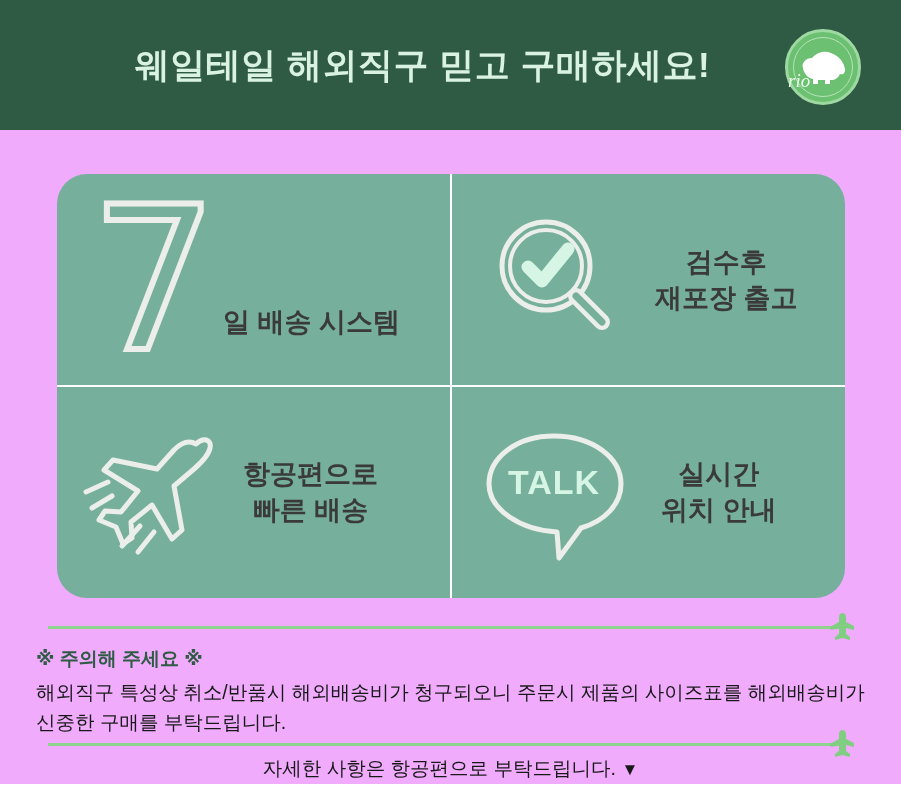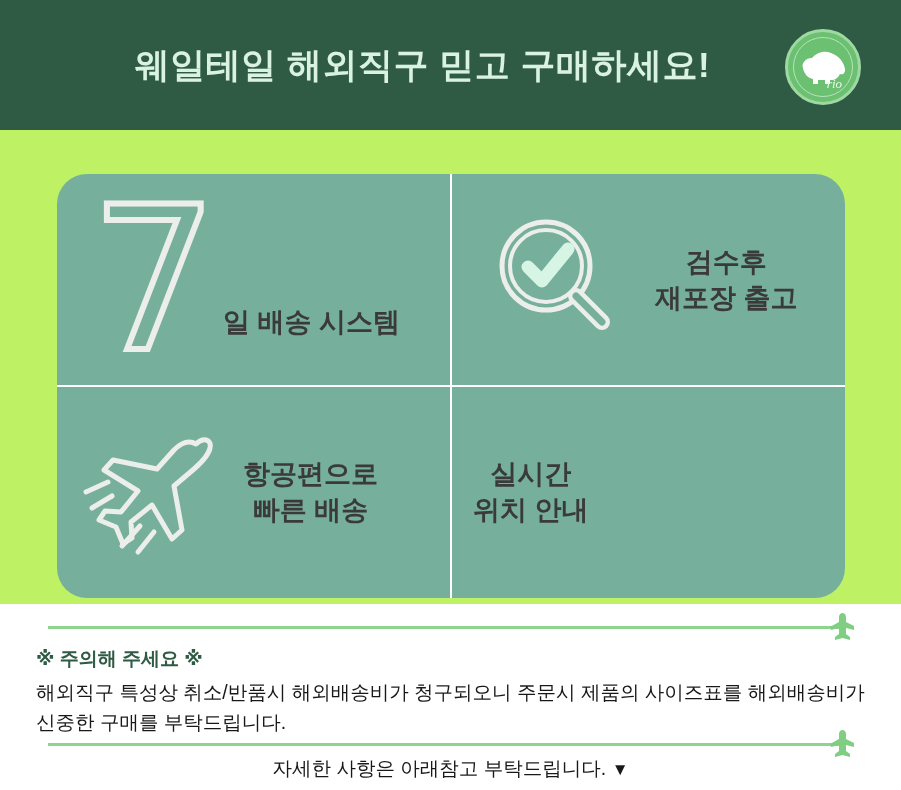--- a/index.html
+++ b/index.html
@@ -2,21 +2,21 @@
 <html><head>
 <meta charset="utf-8">
 <style>
   * { margin:0; padding:0; box-sizing:border-box; }
   html, body {
     width:901px; height:790px;
     background:#ffffff;
     font-family:"Liberation Sans", "DejaVu Sans", sans-serif;
     overflow:hidden;
   }
-  .page { position:relative; width:901px; height:604px; background:#bef264; }
+  .page { position:relative; width:901px; height:784px; background:#f0abfc; }
 
   
   .header {
     position:absolute; left:0; top:0; width:901px; height:130px;
     background:#2f5a44;
     display:flex; align-items:center; justify-content:center;
   }
   .header-title {
     color:#d9f2e2;
     font-size:35px;
@@ -32,24 +32,24 @@
     border:3px solid #9fd9a2;
     box-shadow:inset 0 0 0 3px #6cc071;
     display:flex; align-items:center; justify-content:center;
   }
   .logo-badge .ring {
     position:absolute; left:5px; top:5px; right:5px; bottom:5px;
     border-radius:50%; border:1.5px solid #b7e3b9;
   }
   .logo-badge svg { position:relative; z-index:2; }
   .logo-word {
-    position:absolute; bottom:10px; left:0; right:16px; z-index:3;
-    text-align:right;
+    position:absolute; bottom:10px; left:0; right:0; z-index:3;
+    text-align:left;
     font-family:"Liberation Serif", "DejaVu Serif", serif;
-    font-style:italic; font-size:13px; color:#eafbea;
+    font-style:italic; font-size:19px; color:#eafbea;
   }
 
   
   .grid {
     position:absolute; left:57px; top:174px;
     width:788px; height:424px;
     background:#76b09c;
     border-radius:30px;
     overflow:hidden;
   }
@@ -189,20 +189,27 @@
             <path d="M62 104 L44 124"></path>
             <path d="M76 110 L60 130"></path>
           </g>
         </svg>
       </div>
       <div class="cell-text">항공편으로
 빠른 배송</div>
     </div>
 
     <div class="cell br">
+      <div class="cell-icon" style="position:relative;">
+        <svg width="162" height="140" viewBox="0 0 162 140">
+          <path d="M81 14 C120 14 148 36 148 62 C148 82 132 99 108 106
+                   L86 136 L84 110 C48 108 16 88 16 62 C16 36 43 14 81 14 Z" fill="none" stroke="#eceeeb" stroke-width="5" stroke-linejoin="round"></path>
+        </svg>
+        <div class="talk-label">TALK</div>
+      </div>
       <div class="cell-text">실시간
 위치 안내</div>
     </div>
 
     <div class="grid-vline"></div>
     <div class="grid-hline"></div>
   </div>
 
   <div class="divider one">
     <svg class="plane" width="30" height="28" viewBox="0 0 30 28">
@@ -217,17 +224,17 @@
 
   <div class="divider two">
     <svg class="plane" width="30" height="28" viewBox="0 0 30 28">
       <path d="M3 14 L12 9 L12 4 C12 1.5 14 0 15.5 0 C17 0 19 1.5 19 4 L19 9
                L27 13 L27 17 L19 15 L19 21 L23 24 L23 27 L15.5 25 L8 27 L8 24
                L12 21 L12 15 L4 17 Z" fill="#7fce82"></path>
     </svg>
   </div>
 
   <div class="footer-line">
-    <span>자세한 사항은 아래참고 부탁드립니다.</span>
+    <span>자세한 사항은 항공편으로 부탁드립니다.</span>
     <span class="tri">▼</span>
   </div>
 
 </div>
 
 </body></html>

